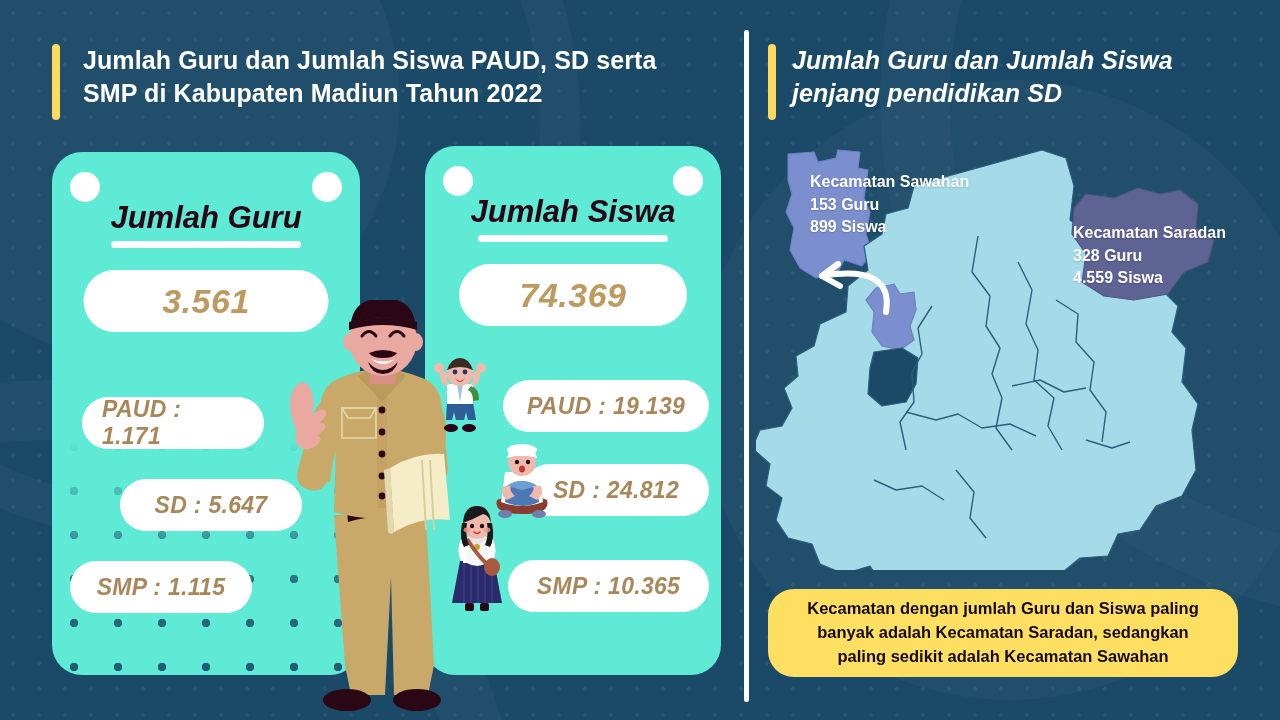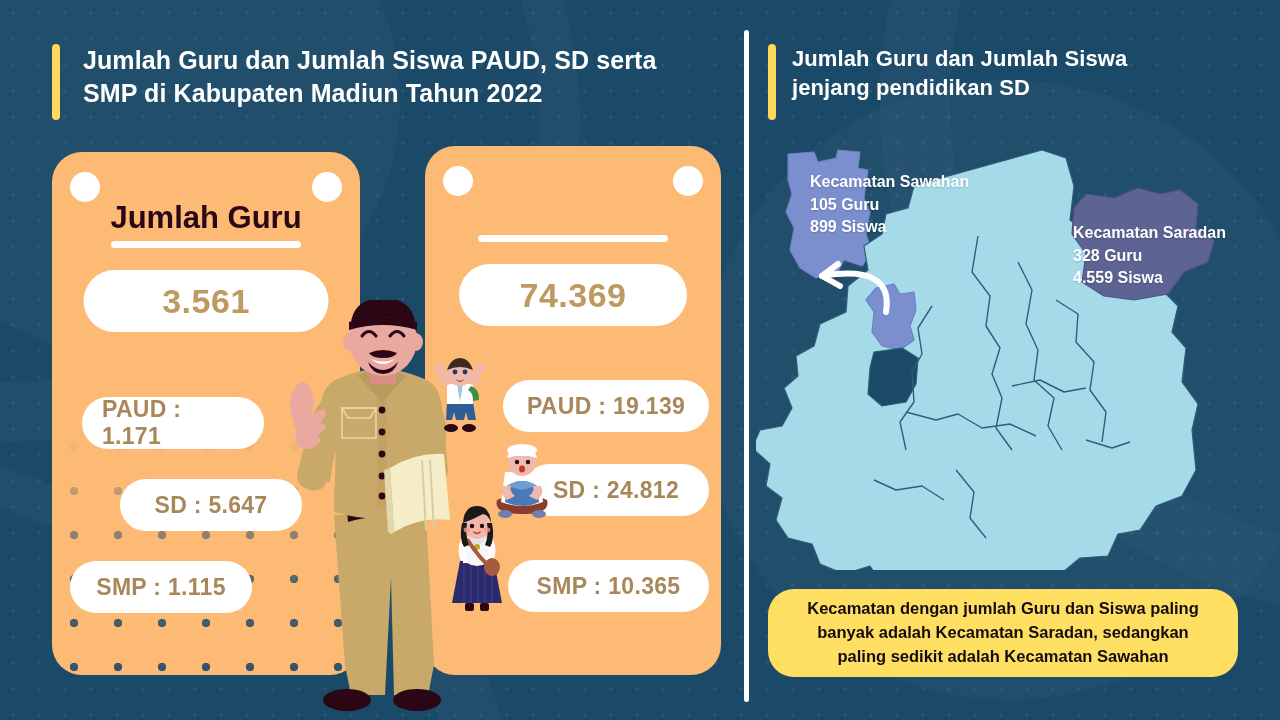--- a/index.html
+++ b/index.html
@@ -36,24 +36,24 @@
   .title-bar{width:8px;border-radius:4px;background:#ffd85e;flex:none;}
   .title-text{
     color:#ffffff;font-weight:bold;line-height:1.32;
     letter-spacing:.1px;white-space:pre-line;
   }
   #title-left{left:52px;top:44px;width:660px;}
   #title-left .title-bar{height:76px;}
   #title-left .title-text{font-size:25px;margin-left:7px;}
   #title-right{left:768px;top:44px;width:470px;}
   #title-right .title-bar{height:76px;}
-  #title-right .title-text{font-size:22px;}
+  #title-right .title-text{font-size:25px;font-style:italic;}
   
   .stat-card{
-    position:absolute;background:#fdba74;border-radius:30px;overflow:hidden;
+    position:absolute;background:#5eead4;border-radius:30px;overflow:hidden;font-style:italic;
   }
   .card-dots{
     position:absolute;left:0;right:0;bottom:0;height:250px;
     background-image:radial-gradient(circle, #1b4a68 4px, transparent 4.5px);
     background-size:44px 44px;
     -webkit-mask-image:linear-gradient(to top, rgba(0,0,0,1) 0%, rgba(0,0,0,.85) 35%, rgba(0,0,0,0) 95%);
     mask-image:linear-gradient(to top, rgba(0,0,0,1) 0%, rgba(0,0,0,.85) 35%, rgba(0,0,0,0) 95%);
     opacity:.9;
   }
   .punch{
@@ -150,20 +150,21 @@
     <div class="big-pill">3.561</div>
     <div class="sub-pill p1">PAUD : 1.171</div>
     <div class="sub-pill p2">SD : 5.647</div>
     <div class="sub-pill p3">SMP : 1.115</div>
   </div>
 
   <div class="stat-card" id="card-siswa">
     <div class="card-dots" style="opacity:.0;"></div>
     <div class="punch l"></div>
     <div class="punch r"></div>
+    <div class="card-head">Jumlah Siswa</div>
     <div class="card-rule"></div>
     <div class="big-pill">74.369</div>
     <div class="sub-pill p1">PAUD : 19.139</div>
     <div class="sub-pill p2">SD : 24.812</div>
     <div class="sub-pill p3">SMP : 10.365</div>
   </div>
 
   <svg id="teacher" viewBox="0 0 215 420">
 
     <path d="M62 215 h92 l8 150 -6 30 h-34 l-3 -118 -6 118 h-34 l-6 -30 z" fill="#c9a96a"></path>
@@ -299,21 +300,21 @@
       </g>
     </g>
 
     <g stroke="#ffffff" fill="none">
       <path d="M130 172 q8 -48 -64 -36" stroke-width="6" stroke-linecap="round"></path>
       <path d="M82 124 l-16 12 18 10" stroke-width="6" stroke-linecap="round" stroke-linejoin="round"></path>
     </g>
   </svg>
 
   <div class="map-note" id="note-sawahan">Kecamatan Sawahan
-105 Guru
+153 Guru
 899 Siswa</div>
   <div class="map-note" id="note-saradan">Kecamatan Saradan
 328 Guru
 4.559 Siswa</div>
 
   <div id="caption">Kecamatan dengan jumlah Guru dan Siswa paling
 banyak adalah Kecamatan Saradan, sedangkan
 paling sedikit adalah Kecamatan Sawahan</div>
 
 </div>

